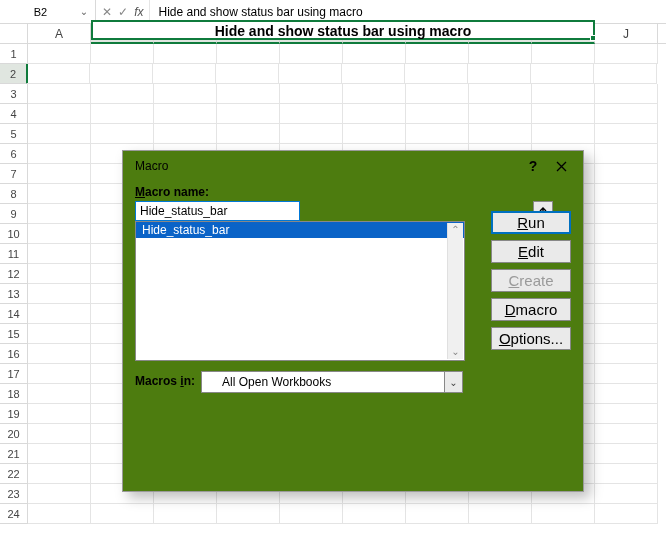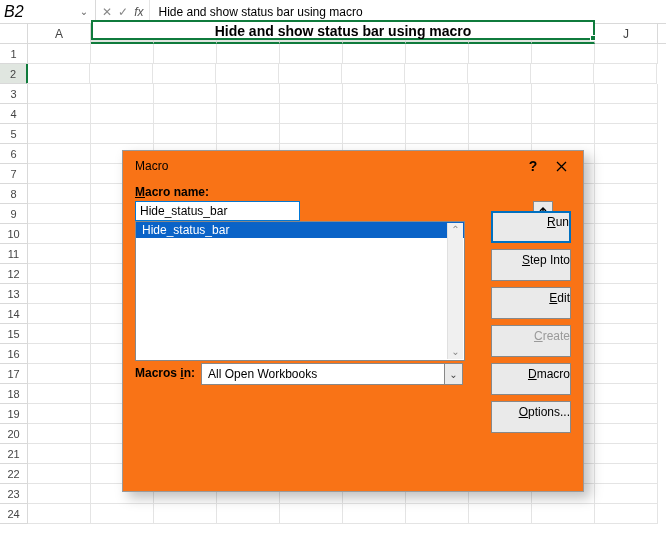--- a/index.html
+++ b/index.html
@@ -1,21 +1,21 @@
 <!DOCTYPE html>
 <html><head>
 <meta charset="utf-8">
 <style>
   * { box-sizing: border-box; font-family: "Segoe UI", Arial, sans-serif; }
   body { margin: 0; width: 666px; height: 541px; background: #fff; position: relative; overflow: hidden; font-size: 12px; color: #000; }
 
   
   .formula-bar { display: flex; align-items: center; height: 24px; border-bottom: 1px solid #d9d9d9; background: #fff; }
   .name-box { display: flex; align-items: center; width: 96px; height: 100%; border-right: 1px solid #d9d9d9; padding: 0 4px; }
-  .name-box-text { flex: 1; text-align: left; font-size: 16px; font-style: italic; }
+  .name-box-text { flex: 1; text-align: center; font-size: 11px; }
   .name-box-dd { width: 14px; text-align: center; color: #666; font-size: 10px; }
   .fx-group { display: flex; align-items: center; padding: 0 6px; gap: 6px; color: #888; height: 100%; border-right: 1px solid #e5e5e5; }
   .fx-group .fx { font-style: italic; color: #555; }
   .cell-content { flex: 1; padding: 0 8px; font-size: 12px; }
 
   
   .col-headers { display: flex; height: 20px; background: #fff; border-bottom: 1px solid #d9d9d9; }
   .corner { width: 28px; border-right: 1px solid #d9d9d9; background: #fff; }
   .col-head { width: 63px; border-right: 1px solid #d9d9d9; text-align: center; font-size: 12px; color: #444; line-height: 20px; }
   .col-head.sel { background: #e0e6e0; border-bottom: 2px solid #0f7b3c; margin-bottom: -1px; }
@@ -25,47 +25,47 @@
   .row { display: flex; height: 20px; }
   .row-head { width: 28px; border-right: 1px solid #d9d9d9; border-bottom: 1px solid #d9d9d9; text-align: center; font-size: 11px; color: #444; line-height: 20px; background: #fff; }
   .row-head.sel { background: #e0e6e0; border-right: 2px solid #0f7b3c; margin-right: -1px; }
   .cell { width: 63px; border-right: 1px solid #e4e4e4; border-bottom: 1px solid #e4e4e4; }
 
   
   .merged-title { position: absolute; left: 91px; top: 20px; width: 504px; height: 20px; border: 2px solid #0f7b3c; background: #fff; text-align: center; font-weight: 700; font-size: 14px; line-height: 18px; }
   .sel-handle { position: absolute; right: -3px; bottom: -3px; width: 6px; height: 6px; background: #0f7b3c; border: 1px solid #fff; }
 
   
-  .dialog { position: absolute; left: 122px; top: 150px; width: 462px; height: 342px; background: #f97316; border: 1px solid #9a9a9a; box-shadow: 6px 6px 12px rgba(0,0,0,.25); }
+  .dialog { position: absolute; left: 122px; top: 150px; width: 462px; height: 342px; background: #4d7c0f; border: 1px solid #9a9a9a; box-shadow: 6px 6px 12px rgba(0,0,0,.25); }
   .dlg-title-row { display: flex; align-items: center; height: 30px; padding: 0 8px 0 12px; font-size: 12px; }
   .dlg-title { flex: 1; }
   .dlg-help, .dlg-close { width: 28px; height: 24px; display: flex; align-items: center; justify-content: center; font-size: 14px; }
   .dlg-close svg { width: 11px; height: 11px; }
   .dlg-body { padding: 4px 12px 12px 12px; position: relative; height: calc(100% - 30px); }
   .lbl { font-size: 12px; margin-bottom: 2px; font-weight: bold; }
   .lbl .ul { text-decoration: underline; }
   .name-row { display: flex; gap: 2px; margin-bottom: 2px; }
   .macro-name-input { flex: 1; height: 20px; border: 1px solid #0078d7; background: #fff; padding: 0 4px; font-size: 12px; }
   .ref-btn { width: 20px; height: 20px; border: 1px solid #888; background: #eaeaea; display: flex; align-items: center; justify-content: center; }
   .list-wrap { position: relative; width: 396px; }
   .macro-list { width: 330px; height: 140px; border: 1px solid #888; background: #fff; overflow: hidden; position: relative; }
   .macro-list .item { height: 16px; line-height: 16px; padding: 0 6px; font-size: 12px; white-space: nowrap; }
   .macro-list .item.sel { background: #0a63c7; color: #fff; }
   .list-scroll { position: absolute; right: 1px; top: 1px; bottom: 1px; width: 16px; background: #f0f0f0; display: flex; flex-direction: column; justify-content: space-between; align-items: center; border-left: 1px solid #e0e0e0; }
   .list-scroll span { color: #888; font-size: 10px; line-height: 14px; }
 
   .buttons-col { position: absolute; right: 12px; top: 30px; display: flex; flex-direction: column; gap: 6px; }
-  .btn { width: 80px; height: 32px; border: 1px solid #888; background: #eaeaea; font-size: 12px; text-align: right; line-height: 21px; cursor: default; }
+  .btn { width: 80px; height: 23px; border: 1px solid #888; background: #eaeaea; font-size: 15px; text-align: center; line-height: 21px; cursor: default; }
   .btn.primary { border: 2px solid #0070c0; line-height: 19px; }
   .btn.disabled { color: #9a9a9a; }
   .btn .ul { text-decoration: underline; }
 
-  .macros-in-row { display: flex; align-items: center; gap: 6px; margin-top: 2px; }
+  .macros-in-row { display: flex; align-items: center; gap: 6px; margin-top: 10px; }
   .select-wrap { flex: 1; max-width: 262px; display:flex; }
-  .select-box { flex:1; height: 22px; border: 1px solid #888; background: #fff; padding: 0 6px; line-height: 20px; font-size: 12px; }
+  .select-box { flex:1; height: 22px; border: 1px solid #888; background: #fff; padding: 0 20px; line-height: 20px; font-size: 12px; }
   .select-dd { width: 18px; height: 22px; border: 1px solid #888; border-left: none; background: #eaeaea; display:flex; align-items:center; justify-content:center; font-size:10px; color:#444; }
   .desc-lbl { margin-top: 8px; }
   .cancel-wrap { position: absolute; right: 12px; bottom: 12px; }
 </style>
 </head>
 <body>
 
 <div class="formula-bar">
   <div class="name-box">
     <span class="name-box-text">B2</span>
@@ -440,21 +440,20 @@
       </div>
       <div class="ref-btn">
         <svg width="10" height="10" viewBox="0 0 10 10">
             <path d="M5 9 L5 2 M2 5 L5 2 L8 5" fill="none" stroke="#000" stroke-width="1.4"></path>
           </svg>
       </div>
     </div>
 
     <div class="buttons-col">
       <div class="btn primary"><span class="ul">R</span><span>un</span></div>
-      <div class="btn"><span class="ul">S</span><span>tep Into</span></div>
       <div class="btn"><span class="ul">E</span><span>dit</span></div>
       <div class="btn disabled"><span class="ul">C</span><span>reate</span></div>
       <div class="btn"><span class="ul">D</span><span>macro</span></div>
       <div class="btn"><span class="ul">O</span><span>ptions...</span></div>
     </div>
 
     <div class="macros-in-row">
       <span class="lbl">Macros <span class="ul">i</span>n:</span>
       <div class="select-wrap">
         <div class="select-box">All Open Workbooks</div>

